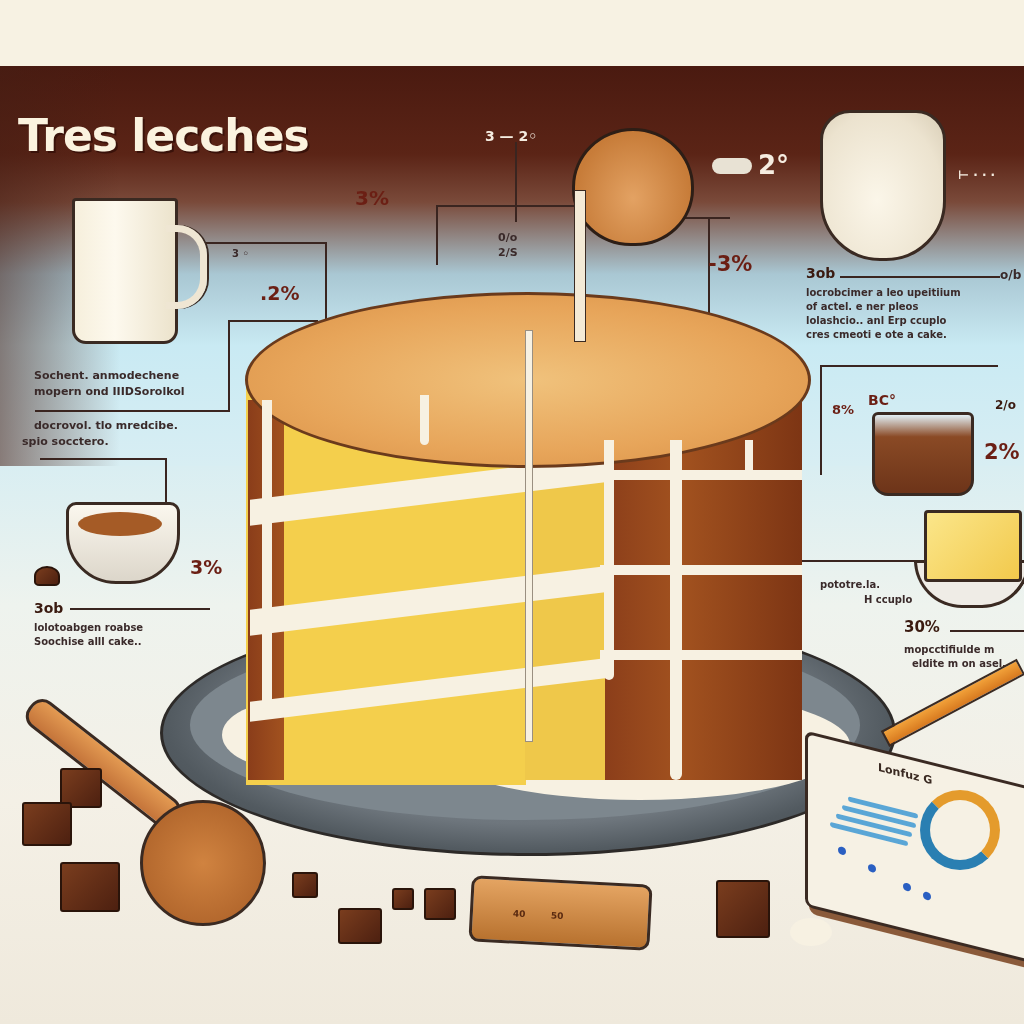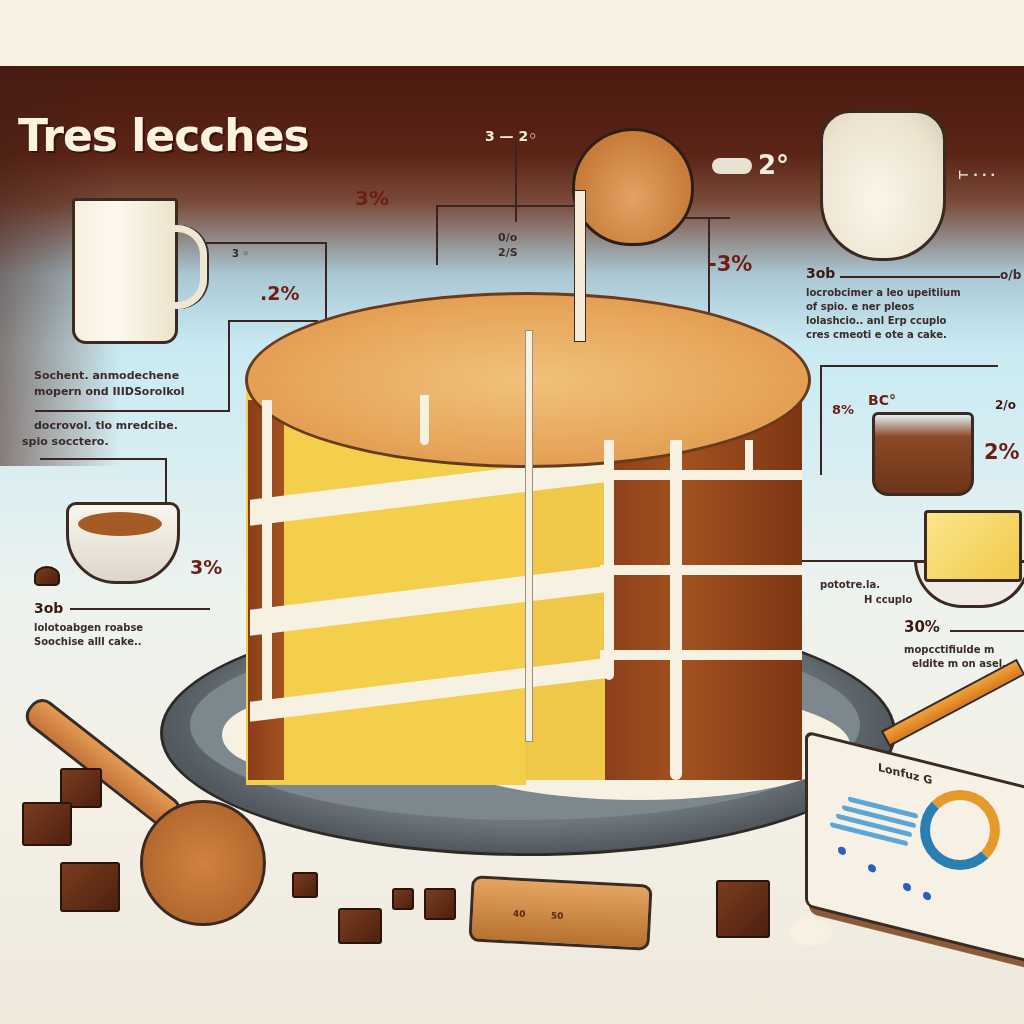--- a/index.html
+++ b/index.html
@@ -80,21 +80,21 @@
 <div class="abs small" style="left:498px;top:245px;">2/S</div>
 <div class="abs pct" style="left:708px;top:252px;font-size:21px;">-3%</div>
 <div class="abs" style="left:712px;top:158px;width:40px;height:16px;border-radius:8px;background:#e8e2d4;"></div>
 <div class="abs pct light" style="left:758px;top:150px;font-size:26px;">2°</div>
 <div class="abs pct light" style="left:958px;top:168px;font-size:12px;">⊢ · · ·</div>
 
 <div class="abs pct" style="left:806px;top:265px;font-size:14px;color:#3a1a10;">3ob</div>
 <div class="abs rule" style="left:840px;top:276px;width:160px;"></div>
 <div class="abs small" style="left:1000px;top:268px;font-size:12px;">o/b</div>
 <div class="abs small" style="left:806px;top:286px;font-size:10px;line-height:14px;">locrobcimer a leo upeitiium</div>
-<div class="abs small" style="left:806px;top:300px;font-size:10px;line-height:14px;">of spio. e ner pleos</div>
+<div class="abs small" style="left:806px;top:300px;font-size:10px;line-height:14px;">of actel. e ner pleos</div>
 <div class="abs small" style="left:806px;top:314px;font-size:10px;line-height:14px;">lolashcio.. anl Erp ccuplo</div>
 <div class="abs small" style="left:806px;top:328px;font-size:10px;line-height:14px;">cres cmeoti e ote a cake.</div>
 
 <div class="abs small" style="left:34px;top:368px;">Sochent. anmodechene</div>
 <div class="abs small" style="left:34px;top:384px;">mopern ond IIIDSorolkol</div>
 <div class="abs small" style="left:34px;top:418px;">docrovol. tlo mredcibe.</div>
 <div class="abs small" style="left:22px;top:434px;">spio socctero.</div>
 
 <div class="abs pct" style="left:832px;top:402px;font-size:13px;">8%</div>
 <div class="abs pct" style="left:868px;top:392px;font-size:14px;">BC°</div>

